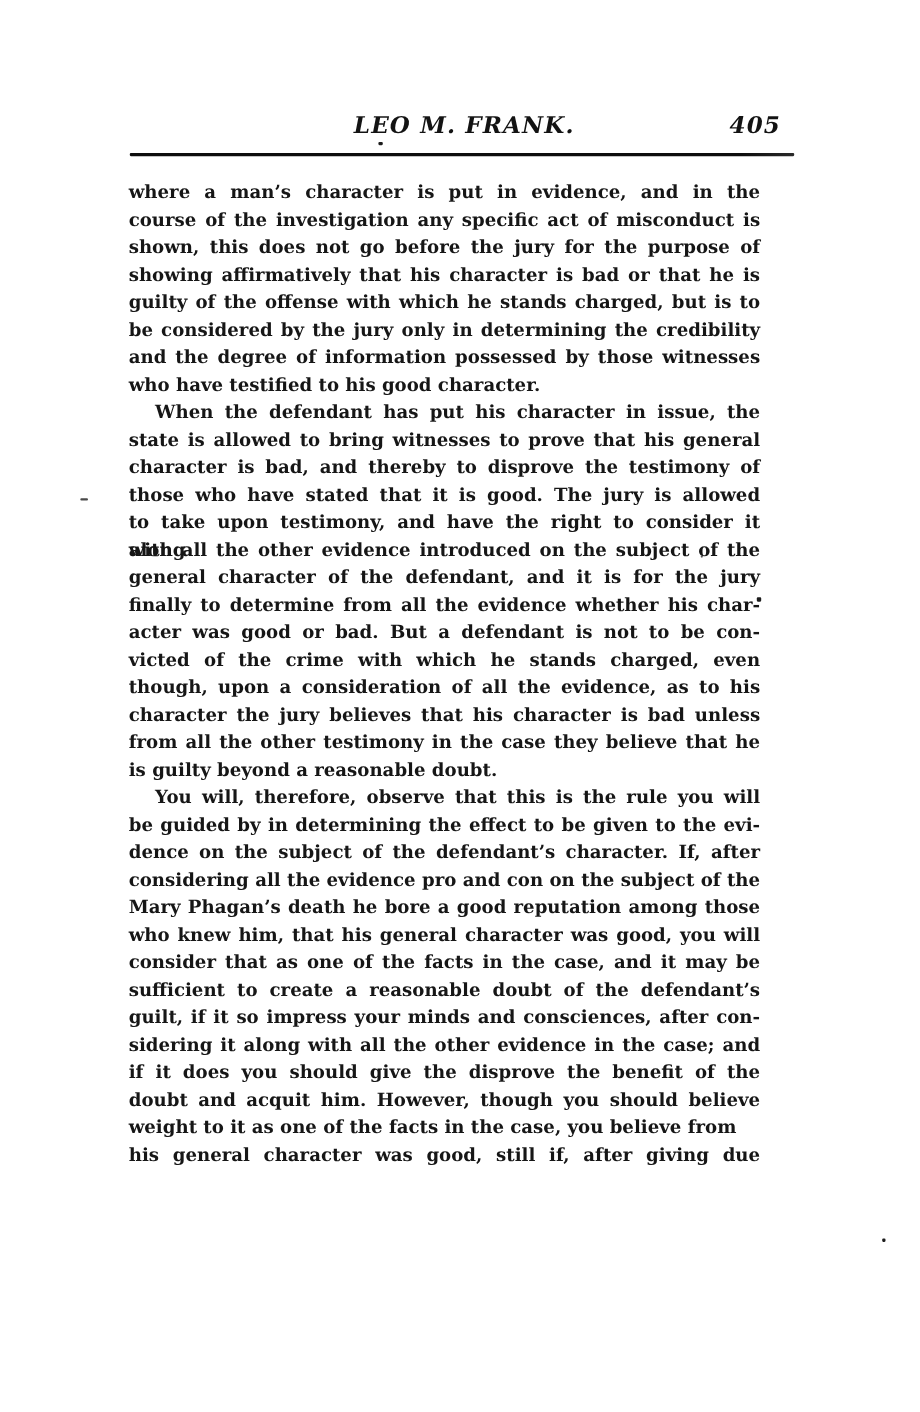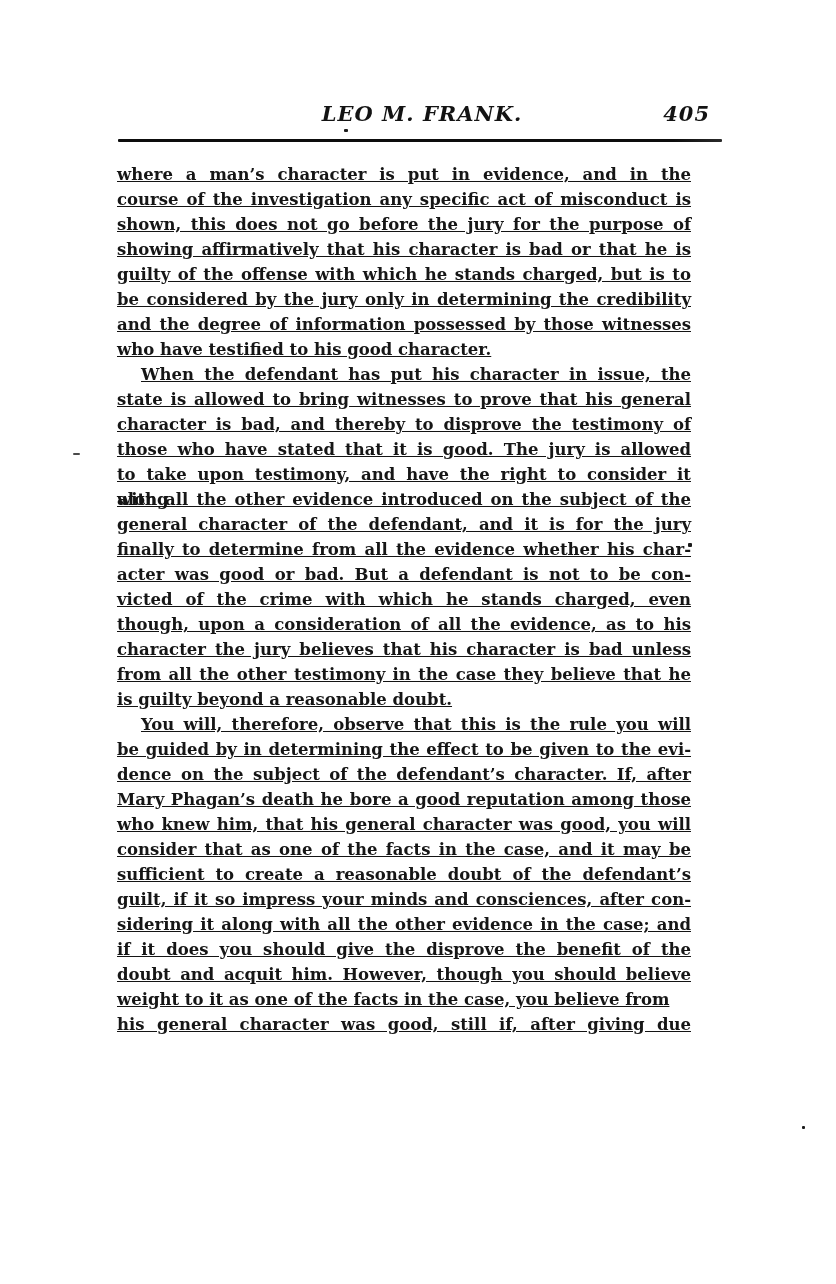--- a/index.html
+++ b/index.html
@@ -46,21 +46,20 @@
     width: 604px;
     height: 3px;
     background: linear-gradient(to right, #0d0d0d 0%, #0d0d0d 92%, #2a2a2a 100%);
     border-radius: 1px;
   }
   .page-body {
     position: absolute;
     top: 162px;
     left: 117px;
     width: 574px;
-    text-decoration: underline;
   }
   .line {
     height: 25px;
     line-height: 25px;
     font-size: 16.5px;
     font-weight: bold;
     color: #161616;
     text-align: justify;
     text-align-last: justify;
     white-space: normal;
@@ -113,20 +112,21 @@
       <div class="line">finally to determine from all the evidence whether his char-</div>
       <div class="line">acter was good or bad.  But a defendant is not to be con-</div>
       <div class="line">victed of the crime with which he stands charged, even</div>
       <div class="line">though, upon a consideration of all the evidence, as to his</div>
       <div class="line">character the jury believes that his character is bad unless</div>
       <div class="line">from all the other testimony in the case they believe that he</div>
       <div class="line para-end">is guilty beyond a reasonable doubt.</div>
       <div class="line indent">You will, therefore, observe that this is the rule you will</div>
       <div class="line">be guided by in determining the effect to be given to the evi-</div>
       <div class="line">dence on the subject of the defendant’s character.  If, after</div>
+      <div class="line">considering all the evidence pro and con on the subject of the</div>
       <div class="line">Mary Phagan’s death he bore a good reputation among those</div>
       <div class="line">who knew him, that his general character was good, you will</div>
       <div class="line">consider that as one of the facts in the case, and it may be</div>
       <div class="line">sufficient to create a reasonable doubt of the defendant’s</div>
       <div class="line">guilt, if it so impress your minds and consciences, after con-</div>
       <div class="line">sidering it along with all the other evidence in the case; and</div>
       <div class="line">if it does you should give the disprove the benefit of the</div>
       <div class="line">doubt and acquit him.  However, though you should believe</div>
       <div class="line para-end">weight to it as one of the facts in the case, you believe from</div>
       <div class="line">his general character was good, still if, after giving due</div>

